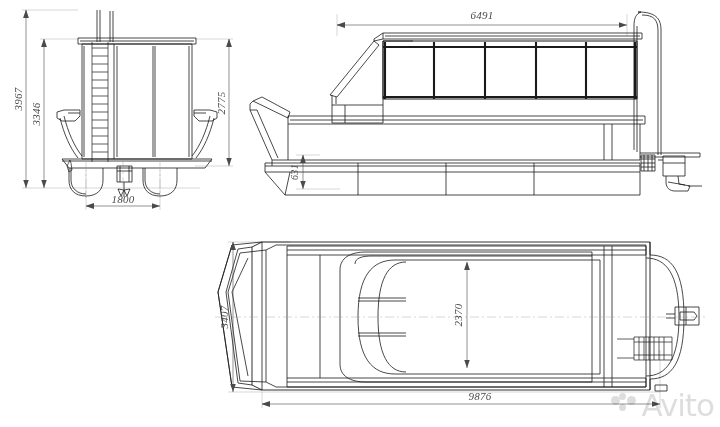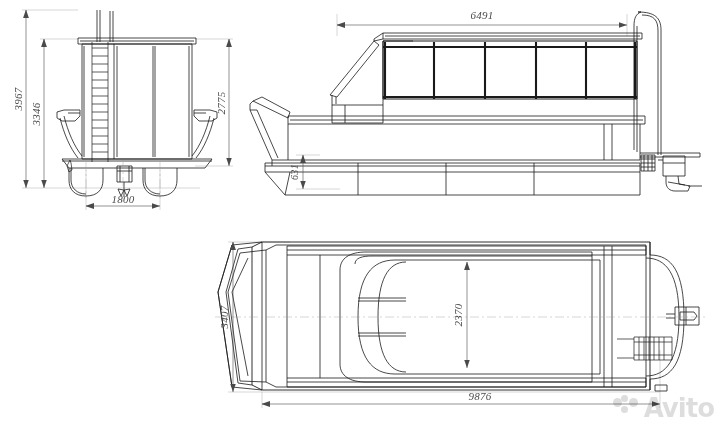--- a/index.html
+++ b/index.html
@@ -14,22 +14,22 @@
 
   
   #watermark{position:absolute;right:6px;bottom:6px;display:flex;
              align-items:center;gap:5px;opacity:.13;pointer-events:none;}
   #wm-mark{width:26px;height:26px;position:relative;}
   #wm-mark i{position:absolute;border-radius:50%;background:#000;display:block;}
   #wm-mark i.a{width:9px;height:9px;left:0;top:3px;}
   #wm-mark i.b{width:7px;height:7px;left:8px;top:0px;}
   #wm-mark i.c{width:7px;height:7px;left:8px;top:11px;}
   #wm-mark i.d{width:9px;height:9px;left:16px;top:3px;}
-  #wm-text{font-family:"DejaVu Sans",sans-serif;font-weight:bold;
-           font-size:26px;color:#000;line-height:1;letter-spacing:-1px;}
+  #wm-text{font-family:"DejaVu Sans",sans-serif;font-weight:normal;
+           font-size:31px;color:#000;line-height:1;letter-spacing:-1px;}
 </style>
 </head>
 <body>
 
 <div id="sheet">
 
   <svg id="drawing" viewBox="0 0 720 427">
     <defs>
       <marker id="ah" markerWidth="9" markerHeight="7" refX="8.5" refY="3.5" orient="auto" markerUnits="userSpaceOnUse">
         <path d="M0,0.6 L8.5,3.5 L0,6.4 z" fill="#4a4a4a"></path>

